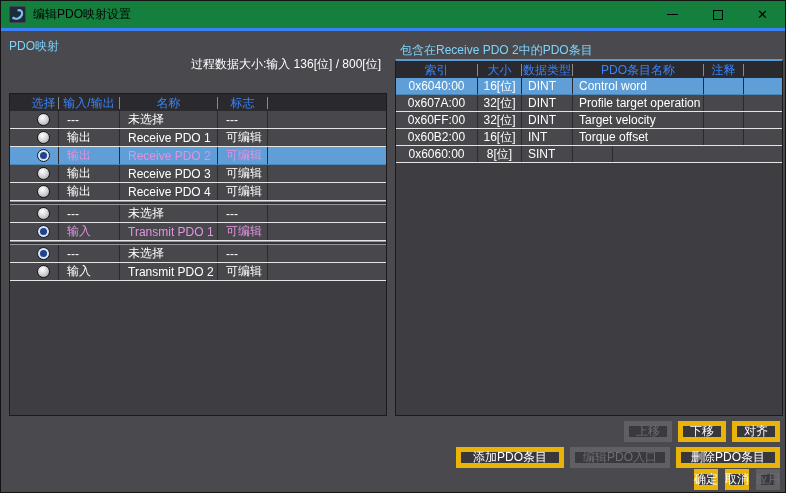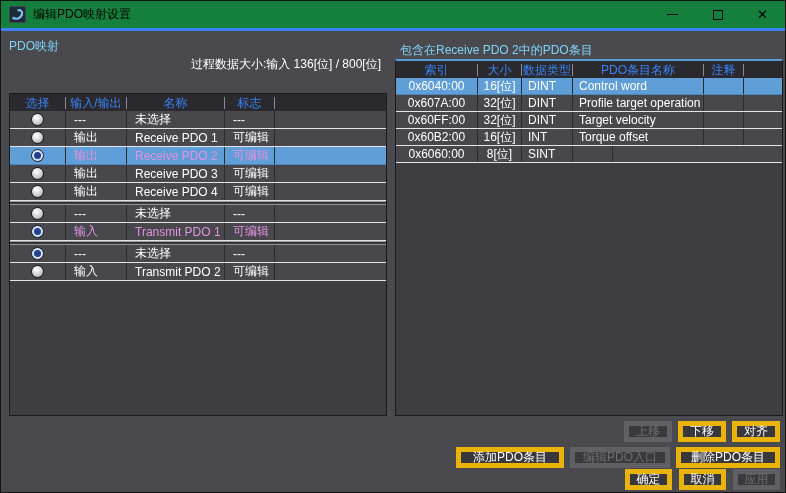--- a/index.html
+++ b/index.html
@@ -42,21 +42,21 @@
 
   .row { display:flex; height:18px; background:#48484C; border-bottom:1px solid #e5e5e5; color:#fff; font-size:12px; align-items:flex-end; }
   #right-table .row { height:17px; }
   .row .c { height:100%; display:flex; align-items:center; border-right:1px solid #2B2B2F; overflow:hidden; white-space:nowrap; }
   .row .c:last-child { border-right:none; }
 
   .row.hl { background:#5F9ED6; border-bottom-color:#4d86b8; }
   .row.pink .txt { color:#E193E1; }
 
   
-  .lc0 { width:56px; justify-content:center; }
+  .lc0 { width:30px; justify-content:center;margin-left:19px; }
   .lc1 { width:61px; padding-left:8px; }
   .lc2 { width:98px; padding-left:8px; }
   .lc3 { width:50px; padding-left:8px; }
   .lc4 { flex:1; }
   .thead .lc1, .thead .lc3 { padding-left:0; justify-content:center; display:flex;}
   .thead .lc2 { padding-left:0; justify-content:center; display:flex;}
 
   
   .rc0 { width:82px;  justify-content:center; }
   .rc1 { width:44px;  justify-content:center; }
@@ -83,21 +83,21 @@
   .btnrow { position:absolute; right:5px; display:flex; gap:6px; }
   #btnrow1 { top:420px; }
   #btnrow2 { top:446px; }
   #btnrow3 { top:468px; gap:7px; }
   .btn {
     height:21px; background:#38383C; border:5px solid #eab308; color:#FFFFFF;
     font-size:12px; display:flex; align-items:center; justify-content:center;
     font-family:inherit; white-space:nowrap; padding:0 4px;
   }
   .btn.sm  { width:48px; }
-  .btn.ok  { width:47px; }
+  .btn.ok  { width:24px; }
   .btn.b-edit { width:100px; }
   .btn.b-add  { width:108px; }
   .btn.b-del  { width:104px; }
   .btn.disabled { color:#6E6E72; border-color:#606064; background:#3A3A3E; }
 </style>
 </head>
 <body>
 
 <div class="window">
 

